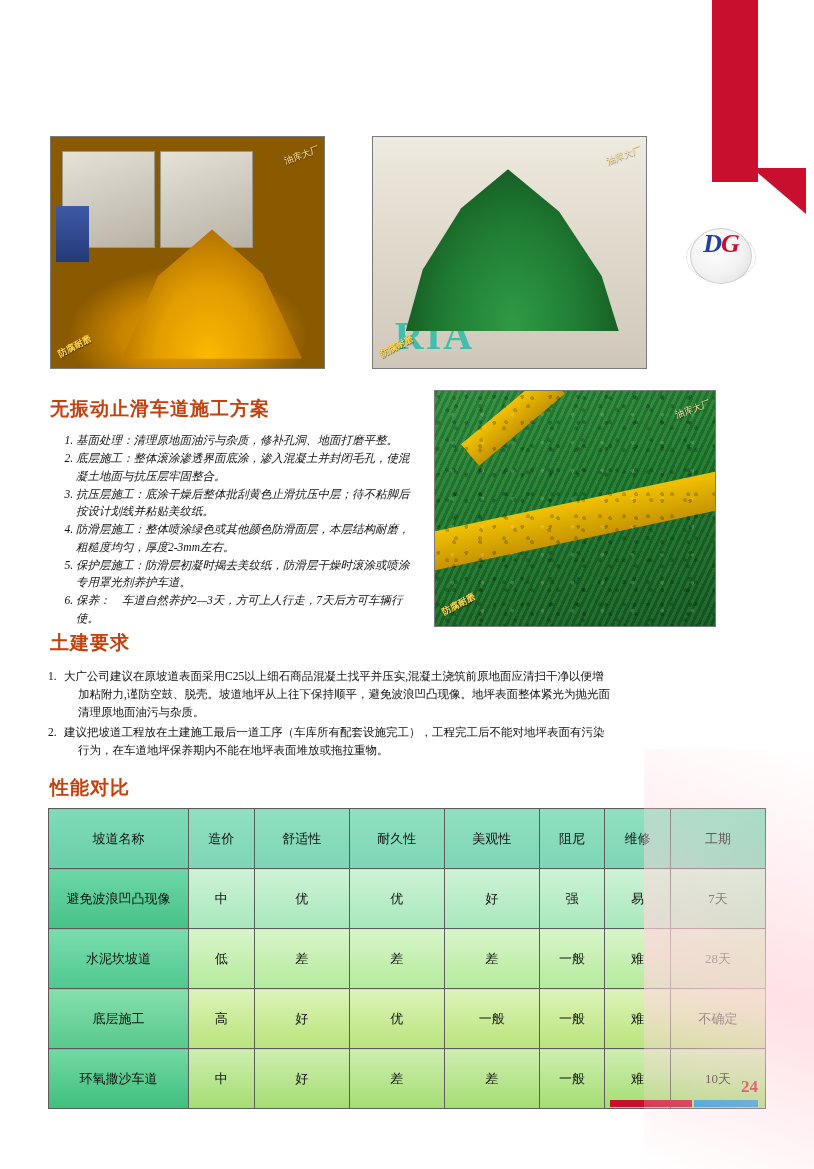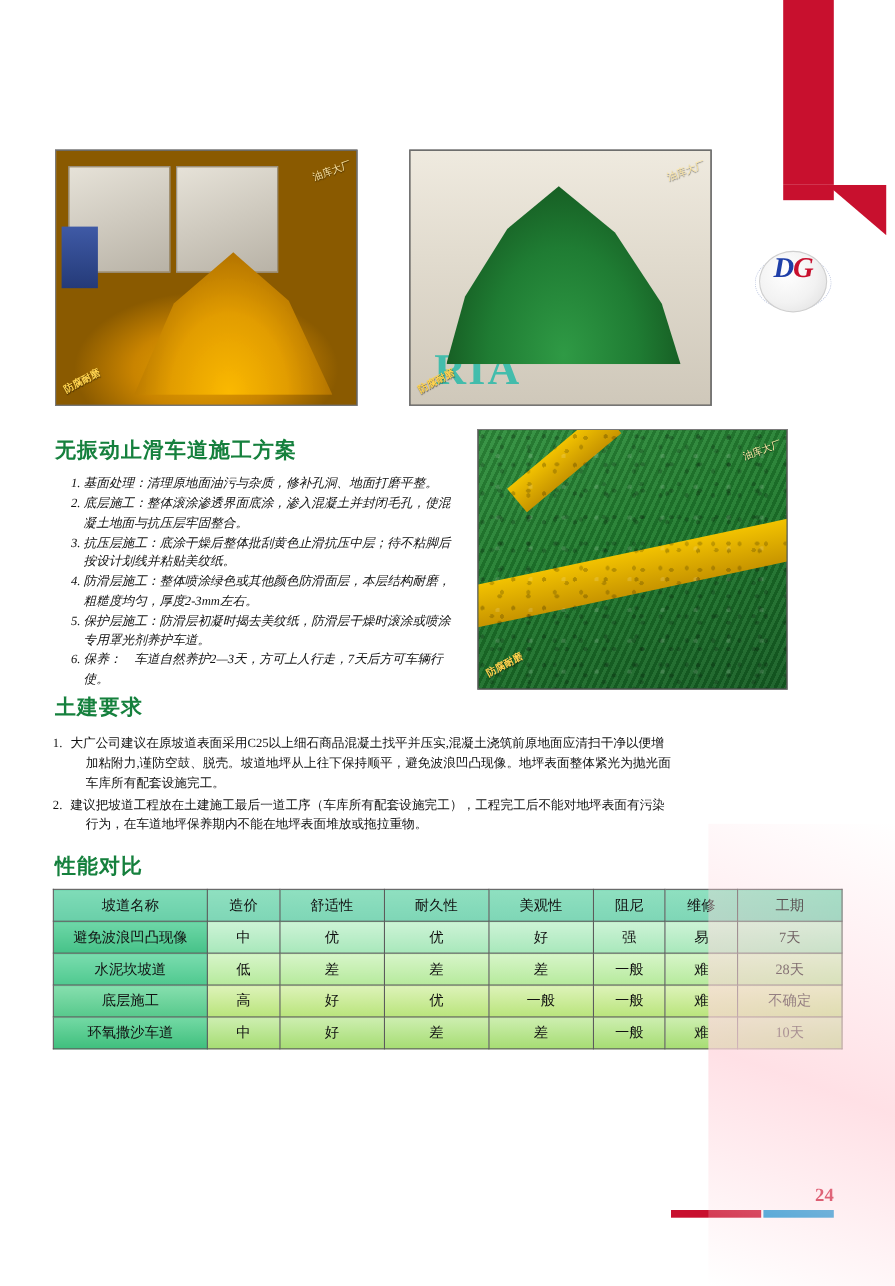--- a/index.html
+++ b/index.html
@@ -145,21 +145,21 @@
       radial-gradient(circle at 36% 64%, rgba(0,0,0,.18) 0 2px, transparent 2px),
       radial-gradient(circle at 74% 30%, rgba(0,0,0,.2) 0 2px, transparent 2px),
       radial-gradient(circle at 58% 84%, rgba(255,255,255,.14) 0 2px, transparent 2px),
       radial-gradient(circle at 88% 70%, rgba(0,0,0,.18) 0 2px, transparent 2px);
     background-size: 28px 26px, 34px 30px, 26px 24px, 30px 28px, 24px 22px;
   }
 
   
   .h-red {
     position:absolute;
-    color:#15803d;
+    color:#c2410c;
     font-weight:bold;
     font-family:Liberation Sans, sans-serif;
     letter-spacing:1px;
   }
   #h-scheme { left:50px; top:396px; font-size:19px; }
   #h-civil  { left:50px; top:630px; font-size:19px; }
   #h-perf   { left:50px; top:775px; font-size:19px; }
 
   .steps {
     position:absolute; left:56px; top:432px; width:360px;
@@ -183,21 +183,21 @@
   table.perf {
     position:absolute; left:48px; top:808px;
     width:718px;
     border-collapse:collapse;
     font-family:"Liberation Serif", serif;
     font-size:13px;
   }
   table.perf td, table.perf th {
     border:1px solid #5b5b5b;
     text-align:center;
-    height:29px;
+    height:60px;
     font-weight:normal;
     color:#111;
   }
   table.perf thead td {
     background:linear-gradient(180deg,#8fe0c0 0%,#7ed6b6 100%);
   }
   table.perf thead td.first { background:linear-gradient(180deg,#7fdcb8,#69cfa8); }
   table.perf td.first {
     width:140px;
     background:linear-gradient(180deg,#74d9ac 0%,#4fc98f 100%);
@@ -278,21 +278,21 @@
   </ol>
 </div>
 
 <div class="h-red" id="h-civil">土建要求</div>
 <div class="civil">
   <div class="row">
     <div class="num">1.</div>
     <div class="body">
       <div>大广公司建议在原坡道表面采用C25以上细石商品混凝土找平并压实,混凝土浇筑前原地面应清扫干净以便增</div>
       <div class="l2">加粘附力,谨防空鼓、脱壳。坡道地坪从上往下保持顺平，避免波浪凹凸现像。地坪表面整体紧光为抛光面</div>
-      <div class="l2">车库所有配套设施完工。</div>
+      <div class="l2">清理原地面油污与杂质。</div>
     </div>
   </div>
   <div class="row">
     <div class="num">2.</div>
     <div class="body">
       <div>建议把坡道工程放在土建施工最后一道工序（车库所有配套设施完工），工程完工后不能对地坪表面有污染</div>
       <div class="l2">行为，在车道地坪保养期内不能在地坪表面堆放或拖拉重物。</div>
     </div>
   </div>
 </div>

